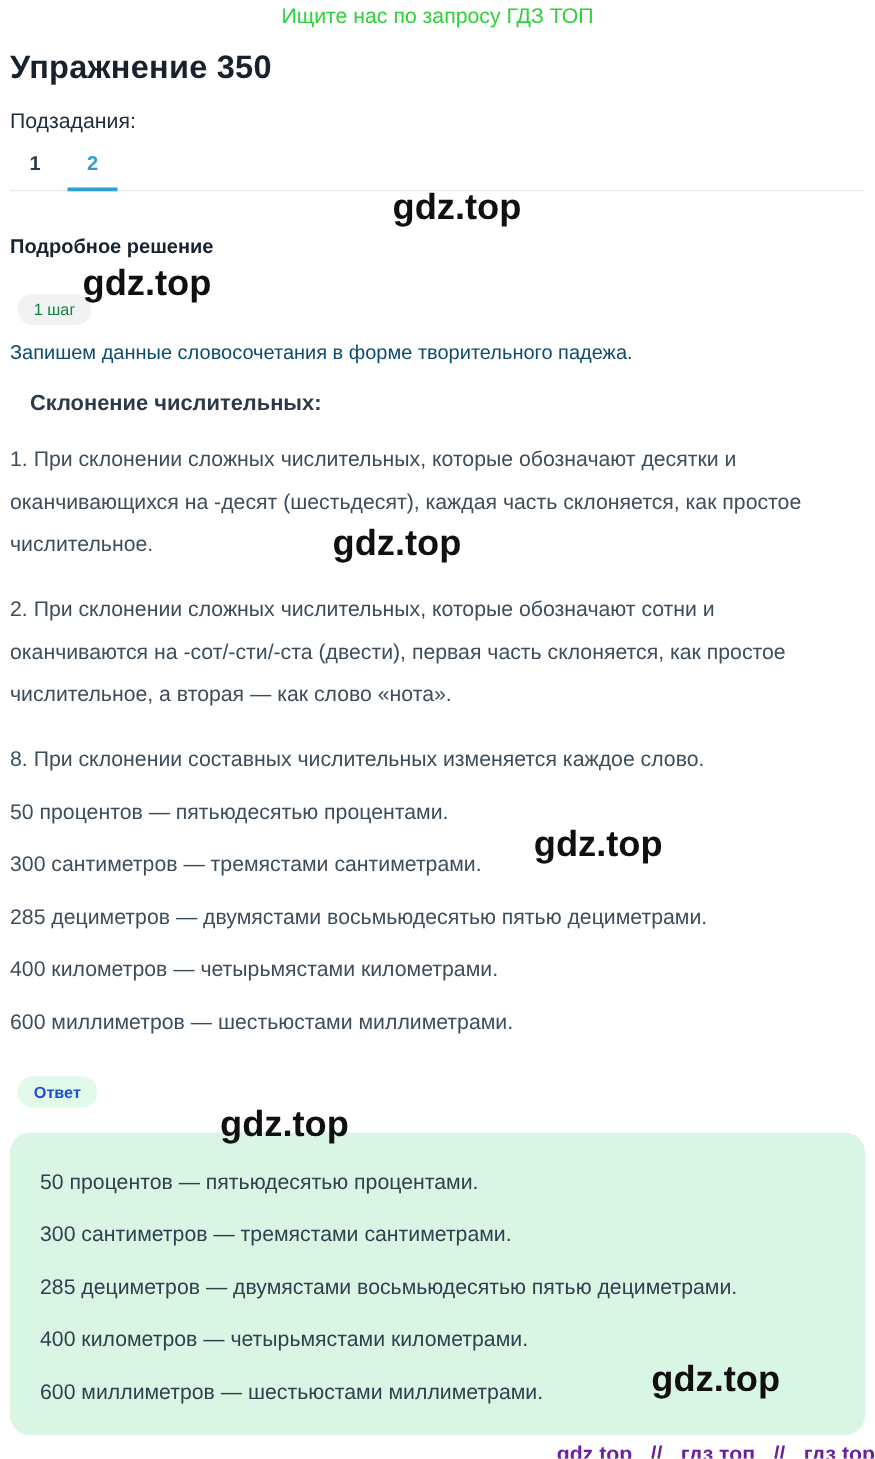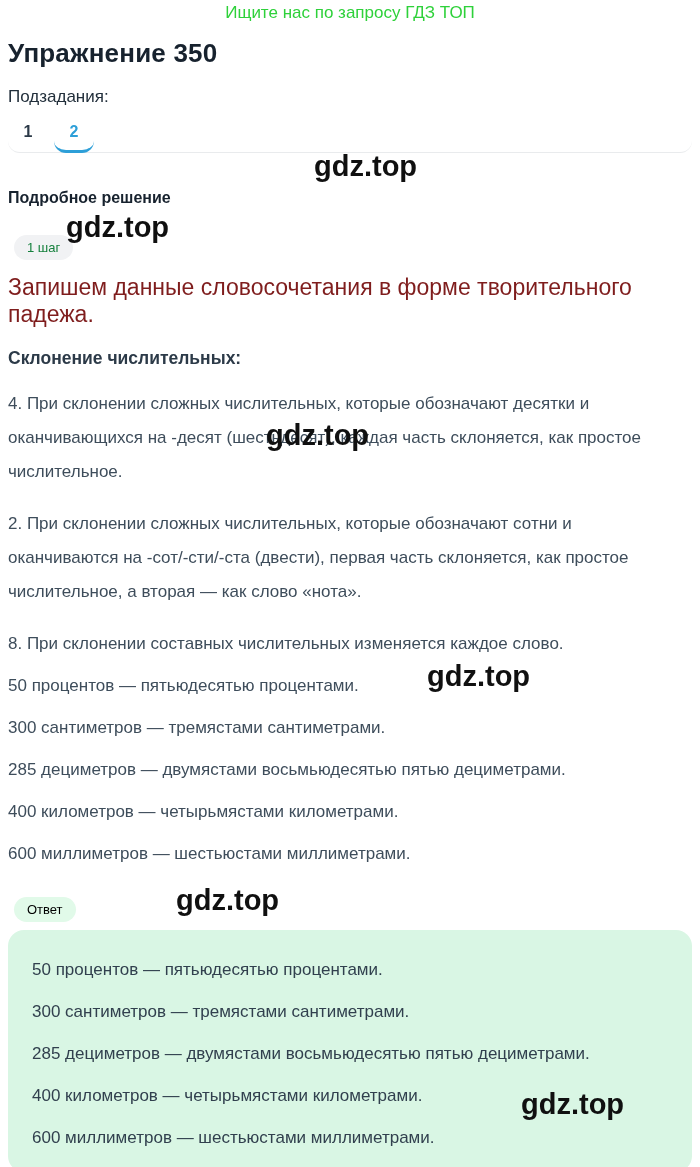--- a/index.html
+++ b/index.html
@@ -1,37 +1,37 @@
 <!DOCTYPE html>
 <html><head>
 <meta charset="utf-8">
 <style>
-  * { margin:0; padding:0; box-sizing:border-box;border-radius:12px; }
+  * { margin:0; padding:0; box-sizing:border-box; }
   html,body { background:#ffffff; }
   .page {
     position:relative; width:700px; height:1167px; margin:0 auto;
     background:#ffffff; overflow:hidden;
     font-family:"Liberation Sans","DejaVu Sans",sans-serif;
     color:#3e4d5b;
   }
   .promo { padding-top:3px; text-align:center; font-size:17px; font-weight:500; color:#2ed13a; }
   .title { margin:15px 8px 0; font-size:26px; font-weight:700; color:#17222e; letter-spacing:0.2px; }
   .subtasks-label { margin:18px 8px 12px; font-size:17px; font-weight:500; color:#222f3b; }
   .tabs { display:flex; gap:6px; margin:6px 0 0 8px; width:684px; border-bottom:1px solid #e9ebed; }
   .tab { width:40px; text-align:center; padding:4px 0 9px; font-size:16px; font-weight:600; color:#2c3a48; cursor:pointer; }
   .tab.active { color:#2d9fd8; border-bottom:3px solid #2d9fd8; margin-bottom:-1px; }
   .section-heading { margin:36px 8px 0; font-size:16px; font-weight:700; color:#17222e; }
   .step-badge { display:inline-block; margin:28px 0 0 14px; background:#f1f2f4; color:#15803d;
     font-size:13px; padding:5px 13px; border-radius:13px; }
-  .note { margin:14px 8px 0; font-size:23px; color:#7f1d1d; }
-  .intro { margin:20px 8px 0; font-size:17.5px; font-weight:700; color:#2c3a48; }
+  .note { margin:14px 8px 0; font-size:16px; color:#0c4a6e; }
+  .intro { margin:20px 24px 0; font-size:17.5px; font-weight:700; color:#2c3a48; }
   .para { margin:18px 8px 0; max-width:656px; font-size:17px; line-height:34px; color:#3e4d5b; }
   .example { margin:8px 8px 0; font-size:17px; line-height:34px; color:#3e4d5b; }
-  .answer-badge { display:inline-block; margin:26px 0 0 14px; background:#e1fae9; color:#000000;
-    font-size:13px; font-weight:400; padding:5px 13px; border-radius:13px; }
+  .answer-badge { display:inline-block; margin:26px 0 12px 14px; background:#e1fae9; color:#1d4ed8;
+    font-size:13px; font-weight:700; padding:5px 13px; border-radius:13px; }
   .answer-box { margin:8px 8px 0; width:684px; background:#d9f6e4; border-radius:16px;
     padding:30px 24px 24px; }
   .answer-line { font-size:17px; font-weight:500; color:#31404e; margin-bottom:22px; }
   .answer-line:last-child { margin-bottom:0; }
   .footer { margin-top:6px; text-align:right; font-size:17px; font-weight:700; color:#6d1fa0; }
   .footer .sep { margin:0 10px; font-weight:600; }
   .wm { position:absolute; font-size:29px; font-weight:700; color:#101010; white-space:nowrap; }
   .wm1 { left:314px; top:150px; }
   .wm2 { left:66px;  top:211px; }
   .wm3 { left:266px; top:419px; }
@@ -56,21 +56,21 @@
   </div>
 
   <h2 class="section-heading">Подробное решение</h2>
 
   <span class="step-badge">1 шаг</span>
 
   <p class="note">Запишем данные словосочетания в форме творительного падежа.</p>
 
   <p class="intro">Склонение числительных:</p>
 
-  <p class="para">4. При склонении сложных числительных, которые обозначают десятки и оканчивающихся на -десят (шестьдесят), каждая часть склоняется, как простое числительное.</p>
+  <p class="para">1. При склонении сложных числительных, которые обозначают десятки и оканчивающихся на -десят (шестьдесят), каждая часть склоняется, как простое числительное.</p>
   <p class="para">2. При склонении сложных числительных, которые обозначают сотни и оканчиваются на -сот/-сти/-ста (двести), первая часть склоняется, как простое числительное, а вторая — как слово «нота».</p>
   <p class="para">8. При склонении составных числительных изменяется каждое слово.</p>
 
   <p class="example">50 процентов — пятьюдесятью процентами.</p>
   <p class="example">300 сантиметров — тремястами сантиметрами.</p>
   <p class="example">285 дециметров — двумястами восьмьюдесятью пятью дециметрами.</p>
   <p class="example">400 километров — четырьмястами километрами.</p>
   <p class="example">600 миллиметров — шестьюстами миллиметрами.</p>
 
   <span class="answer-badge">Ответ</span>

